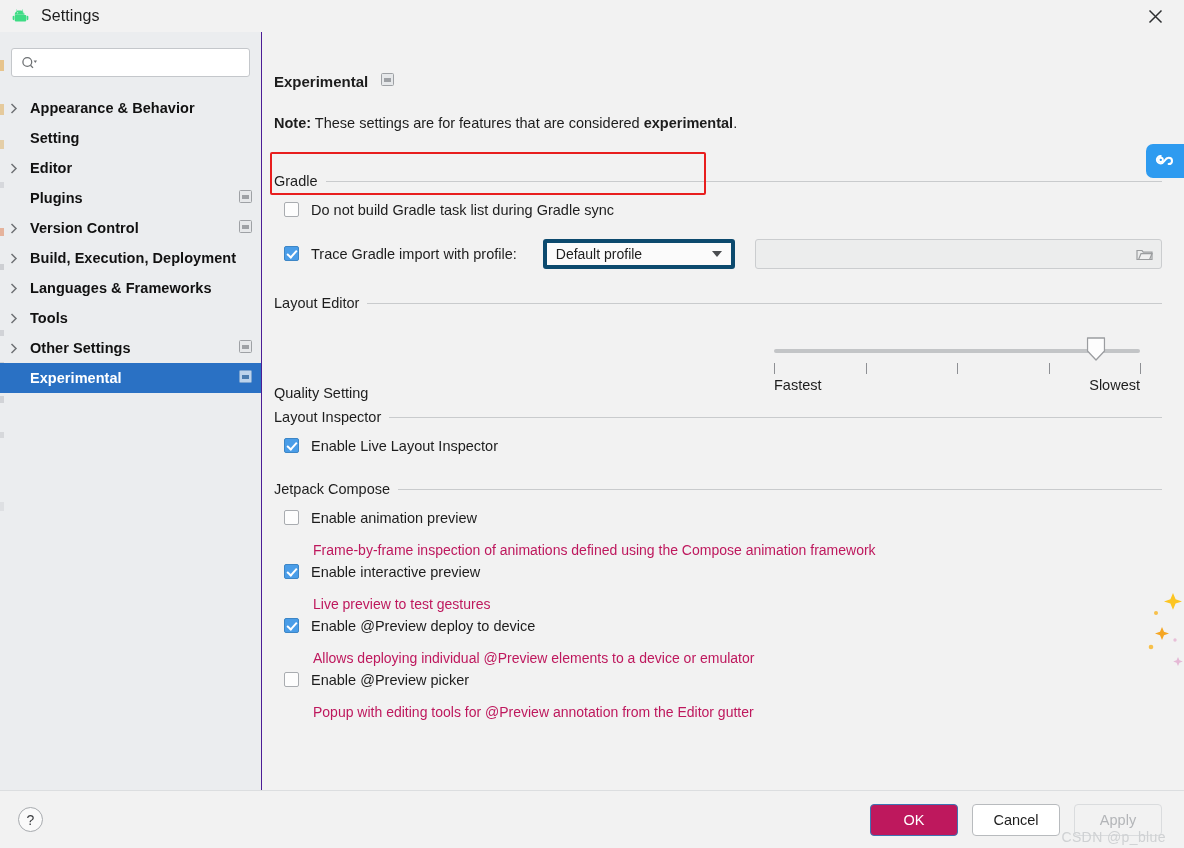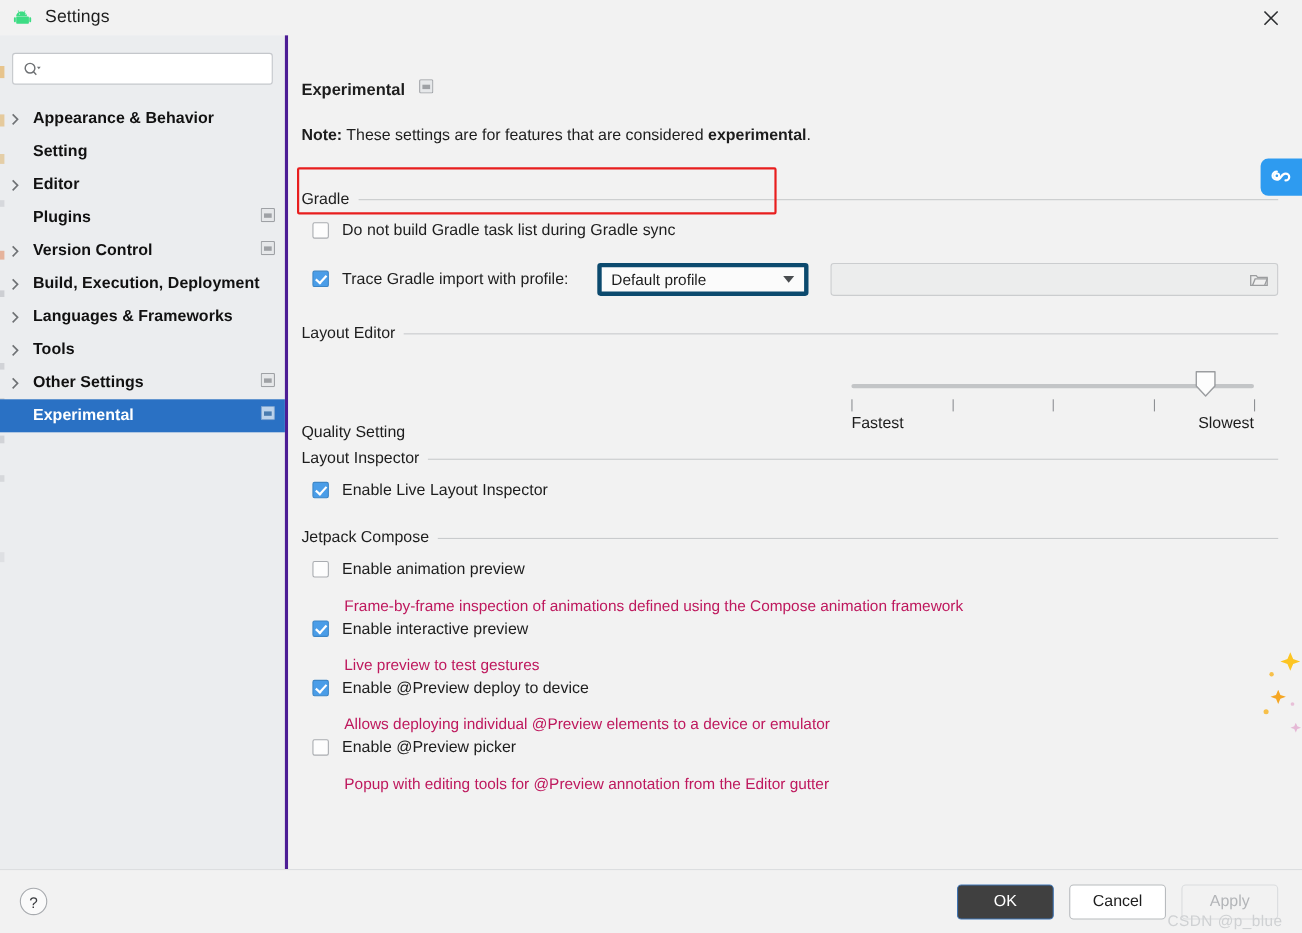--- a/index.html
+++ b/index.html
@@ -39,21 +39,21 @@
   }
   .close-btn svg { display:block; }
 
   
   .body-split { flex: 1; display: flex; min-height: 0; position: relative; }
 
   
   .sidebar {
     width: 262px; min-width: 262px;
     background: #ebedef;
-    border-right: 3px solid #4c1d95;
+    border-right: 1px solid #4c1d95;
     position: relative;
     padding-top: 16px;
   }
   .search-wrap { padding: 0 11px 0 11px; }
   .search-box {
     height: 29px;
     background: #fff;
     border: 1px solid #c4c7cb;
     border-radius: 3px;
     display: flex; align-items: center;
@@ -267,21 +267,21 @@
     font-size: 14px; color: #3b3d40; cursor: pointer;
   }
   .footer-actions { margin-left: auto; display: flex; align-items: center; gap: 14px; }
   .btn {
     height: 32px; min-width: 88px;
     border-radius: 4px; font-size: 14.5px;
     display: flex; align-items: center; justify-content: center;
     cursor: pointer; font-family: "Liberation Sans", sans-serif;
     border: 1px solid transparent;
   }
-  .btn-primary { background: #404040; color: #fff; border-color: #3f74b3; }
+  .btn-primary { background: #be185d; color: #fff; border-color: #3f74b3; }
   .btn-default { background: #fff; color: #1d1d1d; border-color: #b8bbbe; }
   .btn-disabled { background: #f2f2f2; color: #b3b5b8; border-color: #dadcde; cursor: default; }
 
   .watermark {
     position: absolute; right: 18px; bottom: 3px;
     font-size: 14px; color: #cfd1d3; letter-spacing: .4px;
     user-select: none;
   }
 </style>
 </head>

